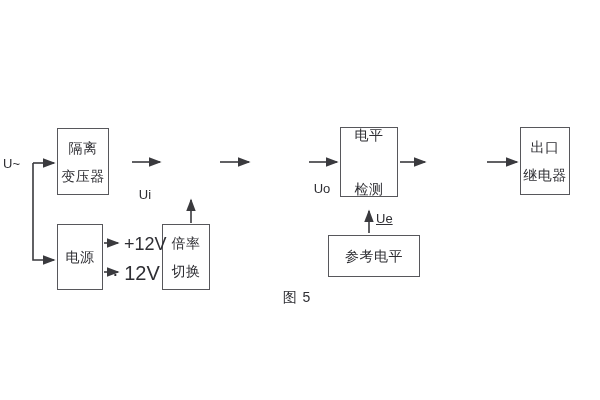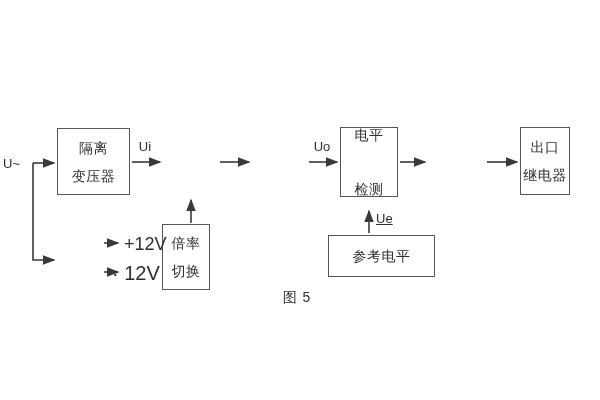--- a/index.html
+++ b/index.html
@@ -34,21 +34,21 @@
     line-height:1;
     letter-spacing:0.5px;
   }
   .blk span{white-space:nowrap;}
   .lbl{
     position:absolute;
     font-size:13px;
     line-height:16px;
     white-space:nowrap;
   }
-  .lbl.center{text-align:center;}
+  .lbl.center{text-align:center;margin-top:48px;}
   svg.wires{position:absolute;left:0;top:0;}
   svg.wires path{
     fill:none;
     stroke:var(--line);
     stroke-width:1.6;
   }
   #arrowhead path{fill:var(--line);stroke:none;}
   .caption{
     position:absolute;
     font-size:14px;
@@ -72,53 +72,56 @@
     <path d="M220,162 L249,162" marker-end="url(#arrowhead)"></path>
     <path d="M309,162 L337,162" marker-end="url(#arrowhead)"></path>
     <path d="M400,162 L425,162" marker-end="url(#arrowhead)"></path>
     <path d="M487,162 L517,162" marker-end="url(#arrowhead)"></path>
     <path d="M191,223 L191,200" marker-end="url(#arrowhead)"></path>
     <path d="M369,233 L369,211" marker-end="url(#arrowhead)"></path>
     <path d="M104,243 L118,243" marker-end="url(#arrowhead)"></path>
     <path d="M104,272 L118,272" marker-end="url(#arrowhead)"></path>
   </svg>
 
-  <div class="blk" style="left:57px;top:128px;width:73px;height:67px;">
+  <div class="blk" style="left:57px;top:128px;width:52px;height:67px;">
     <span>隔离</span>
     <span>变压器</span>
   </div>
 
 
 
   <div class="blk" style="left:340px;top:127px;width:58px;height:70px;justify-content:space-between;">
     <span>电平</span>
     <span>检测</span>
   </div>
 
 
   <div class="blk" style="left:520px;top:127px;width:50px;height:68px;text-align:center;">
     <span>出口</span>
     <span>继电器</span>
   </div>
 
+  <div class="blk" style="left:57px;top:224px;width:46px;height:66px;">
+    <span>电源</span>
+  </div>
 
   <div class="blk" style="left:162px;top:224px;width:48px;height:66px;">
     <span>倍率</span>
     <span>切换</span>
   </div>
 
-  <div class="blk" style="left:328px;top:235px;width:107px;height:42px;">
+  <div class="blk" style="left:328px;top:235px;width:92px;height:42px;">
     <span>参考电平</span>
   </div>
 
   <div class="lbl" style="left:3px;top:156px;">U~</div>
 
   <div class="lbl center" style="left:133px;top:139px;width:24px;">Ui</div>
 
-  <div class="lbl center" style="left:309px;top:139px;width:26px;">Uo</div>
+  <div class="lbl center" style="left:309px;top:133px;width:26px;">Uo</div>
 
   <div class="lbl" style="left:376px;top:211px;text-decoration:underline;">Ue</div>
 
   <div class="lbl" style="left:124px;top:236px;font-size:18px;">+12V</div>
 
   <div class="lbl" style="left:112px;top:265px;font-size:20px;">· 12V</div>
 
   <div class="caption" style="left:275px;top:289px;width:44px;text-align:center;">图 5</div>
 
 </div>

